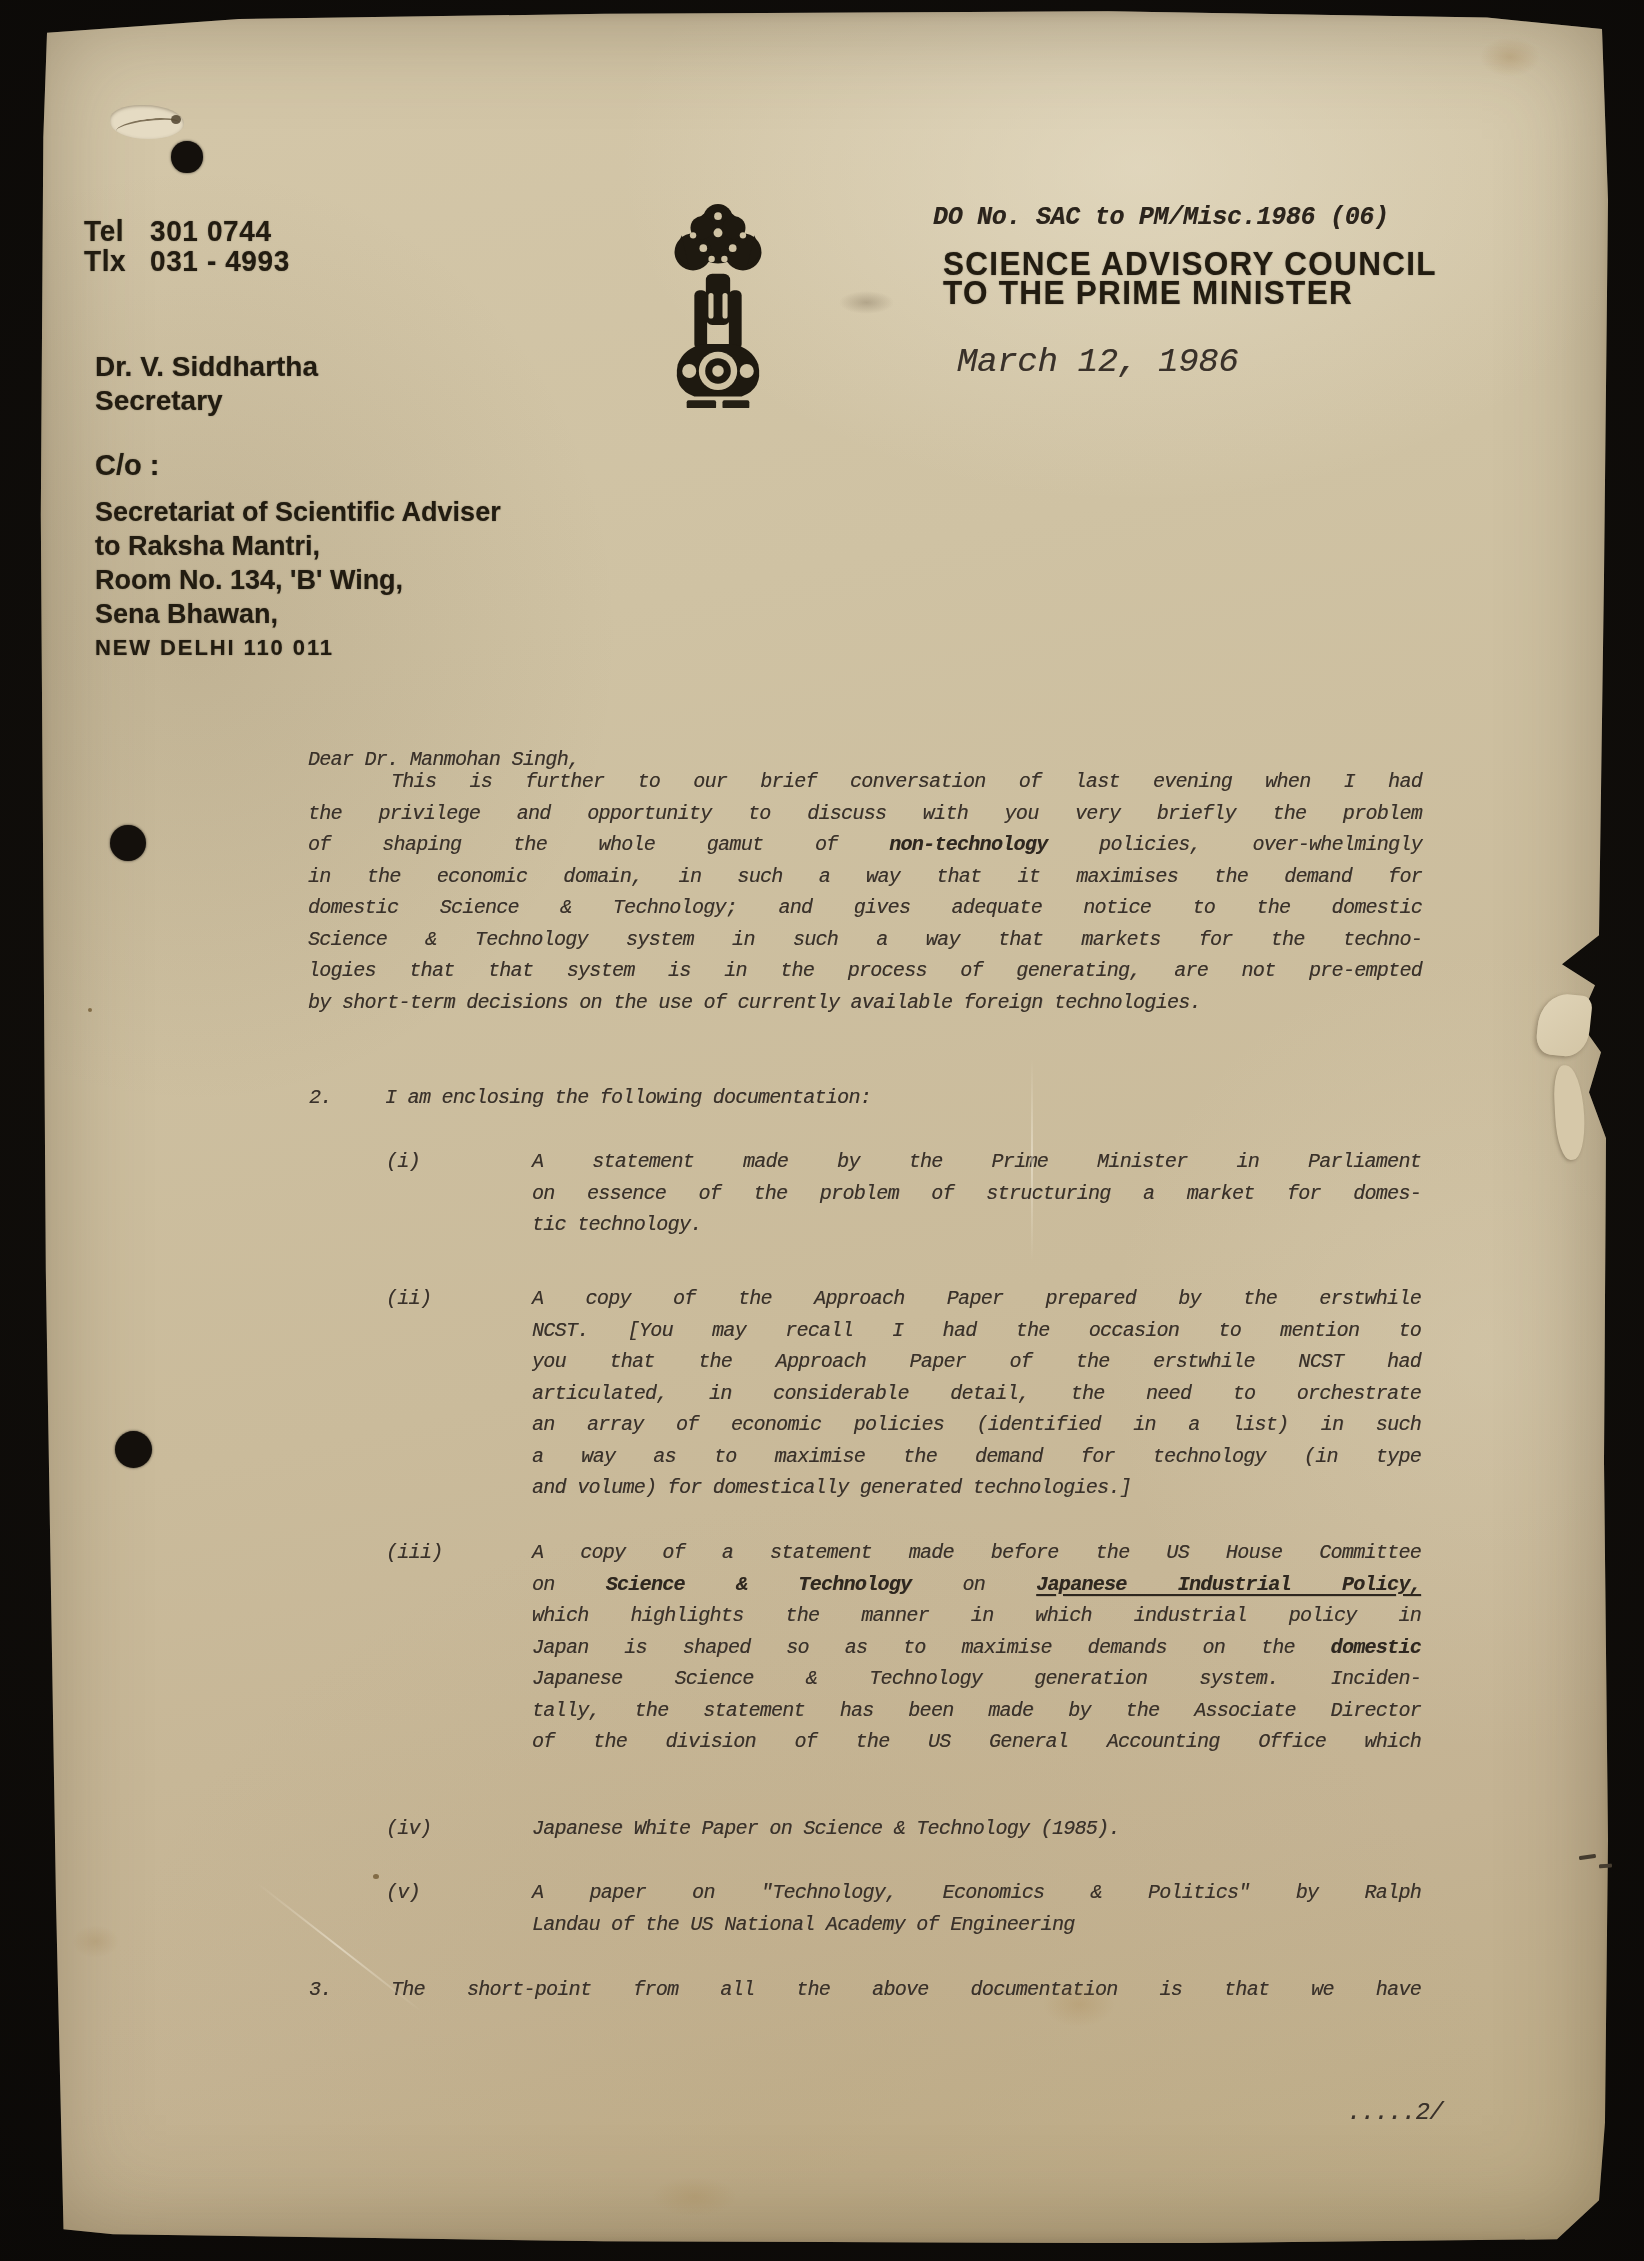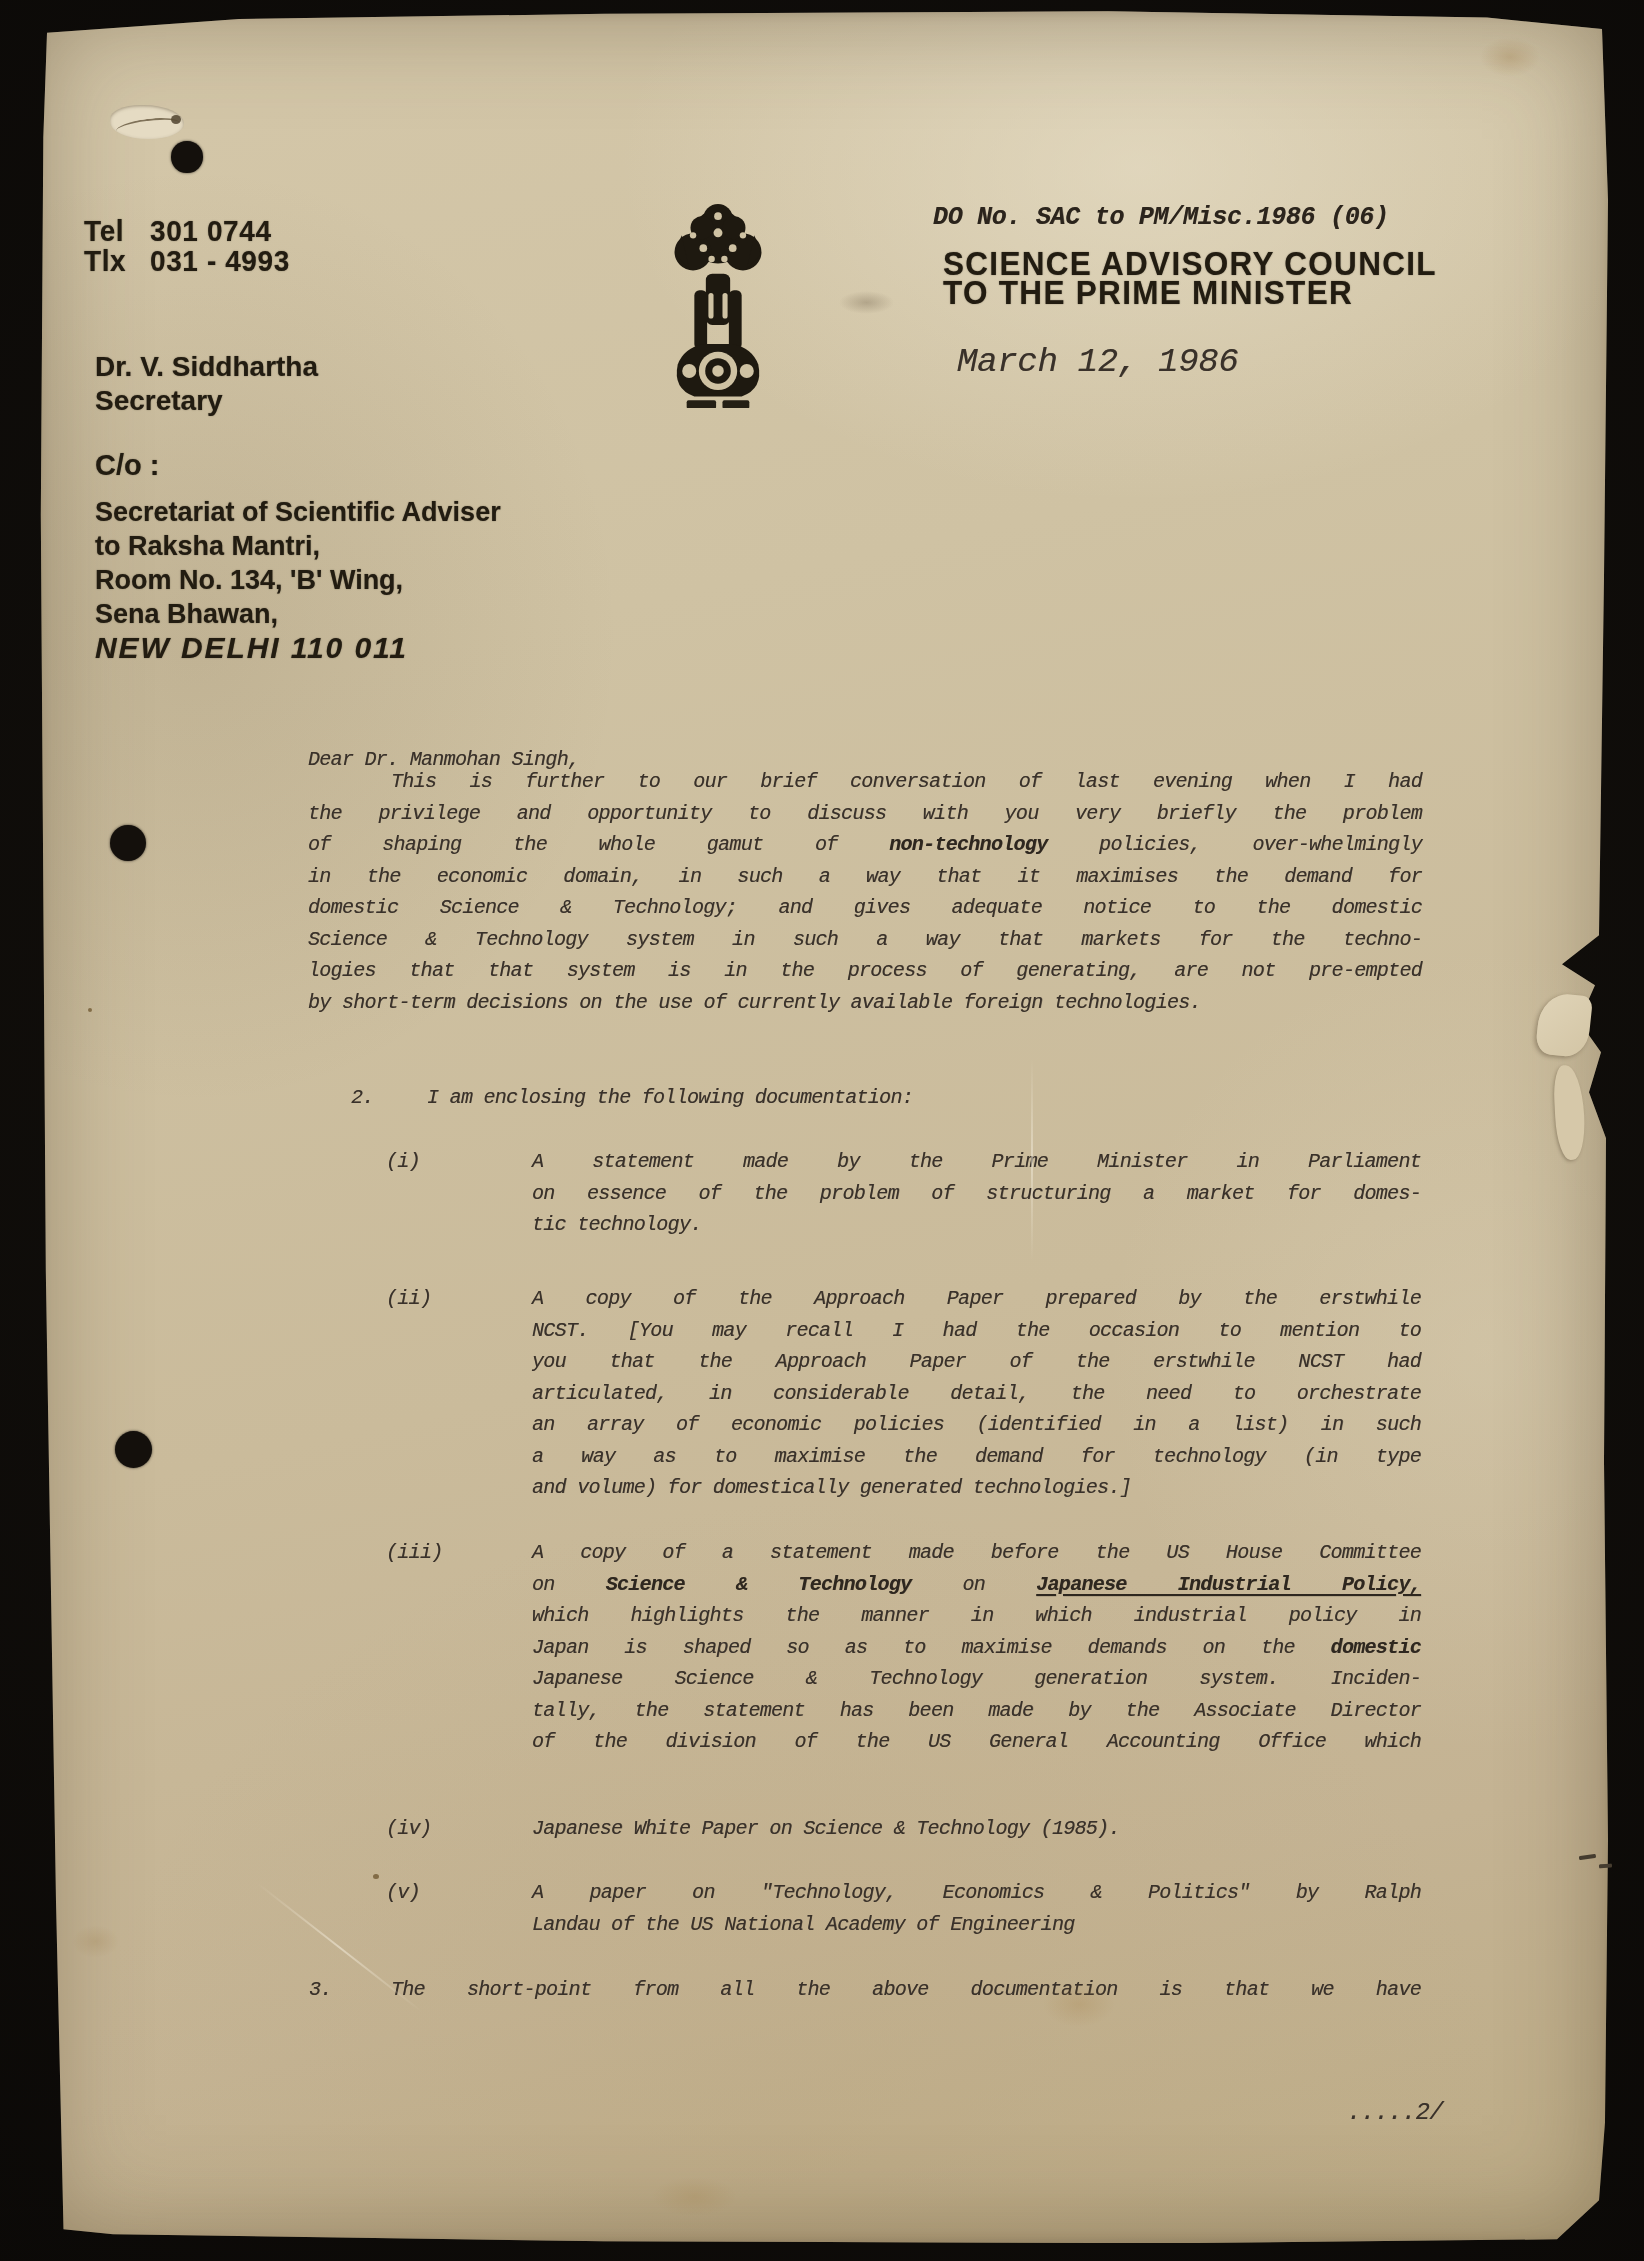--- a/index.html
+++ b/index.html
@@ -61,36 +61,36 @@
     letter-spacing:-0.7px;color:#39312a;text-shadow:0.3px 0.3px 0.6px rgba(52,44,36,.5);}
   .tw b{font-weight:bold;color:#2e271f;}
   .tw b.bu{text-decoration:underline;text-underline-offset:4.4px;text-decoration-thickness:2.2px;}
   
   .telex{left:84px;top:217px;font-size:28px;line-height:29px;letter-spacing:0.6px;transform:scaleY(1.04);}
   .telex .row{display:flex;}
   .telex .lab{width:66px;}
   .sender{left:95px;top:350px;font-size:28px;line-height:34px;}
   .careof{left:95px;top:449px;font-size:29px;}
   .addr{left:95px;top:495px;font-size:27px;line-height:34px;}
-  .addr div:last-child{font-size:30px;letter-spacing:1.9px;font-style:italic;}
+  .addr div:last-child{font-size:22px;letter-spacing:1.9px;}
   
   .refline{left:933px;top:203px;font-size:25px;font-weight:bold;letter-spacing:-0.3px;color:#2b241c;}
   .org{left:943px;top:250px;font-size:31.5px;line-height:27px;letter-spacing:1.3px;transform:scaleY(1.05);transform-origin:left top;}
   .dateline{left:957px;top:343px;font-size:34px;letter-spacing:-0.3px;}
   
   .emblem{left:660px;top:197px;width:116px;height:211px;}
   
   .btxt{font-size:20px;line-height:31.5px;}
   .salutation{left:308px;top:744px;}
   .para1{left:308px;top:766px;width:1114px;}
   .para1 .tline:first-child{text-indent:83px;}
   .tline{text-align:justify;text-align-last:justify;}
   .tline-end{text-align-last:left;}
   .pblock{left:309px;width:1112px;}
-  .p2{top:1082px;margin-left:42px;}
+  .p2{top:1082px;}
   .p3{top:1974px;}
   .pline{display:block;}
   .pline-just{text-align:justify;text-align-last:justify;}
   .pnum{display:inline-block;}
   .p2 .pnum{width:76px;}
   .p3 .pnum{width:82px;}
   .item{left:386px;width:1035px;}
   .ilabel{position:absolute;left:0;top:0;}
   .ilines{margin-left:146px;}
   .it-1{top:1146px;} .it-2{top:1283px;} .it-3{top:1537px;} .it-4{top:1813px;} .it-5{top:1877px;}

